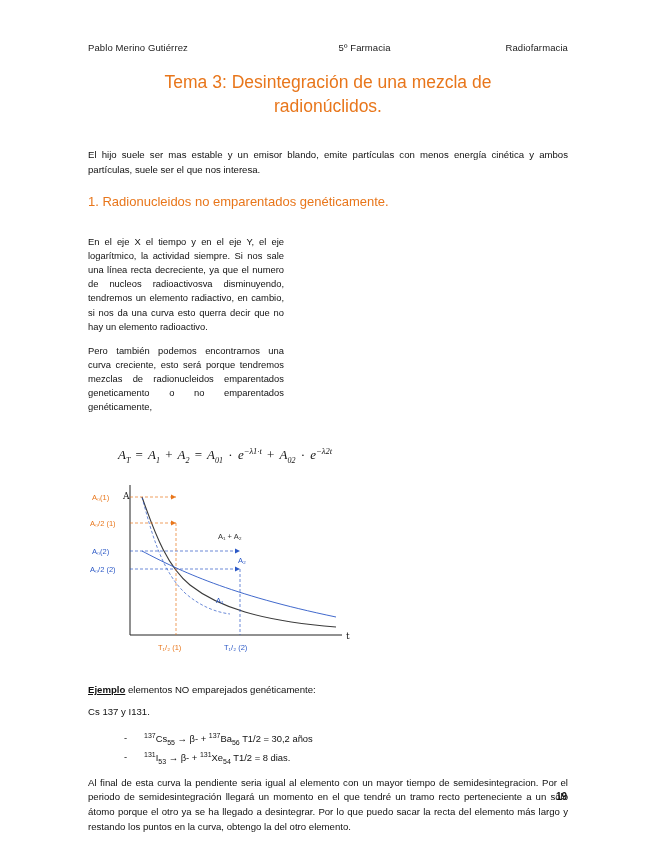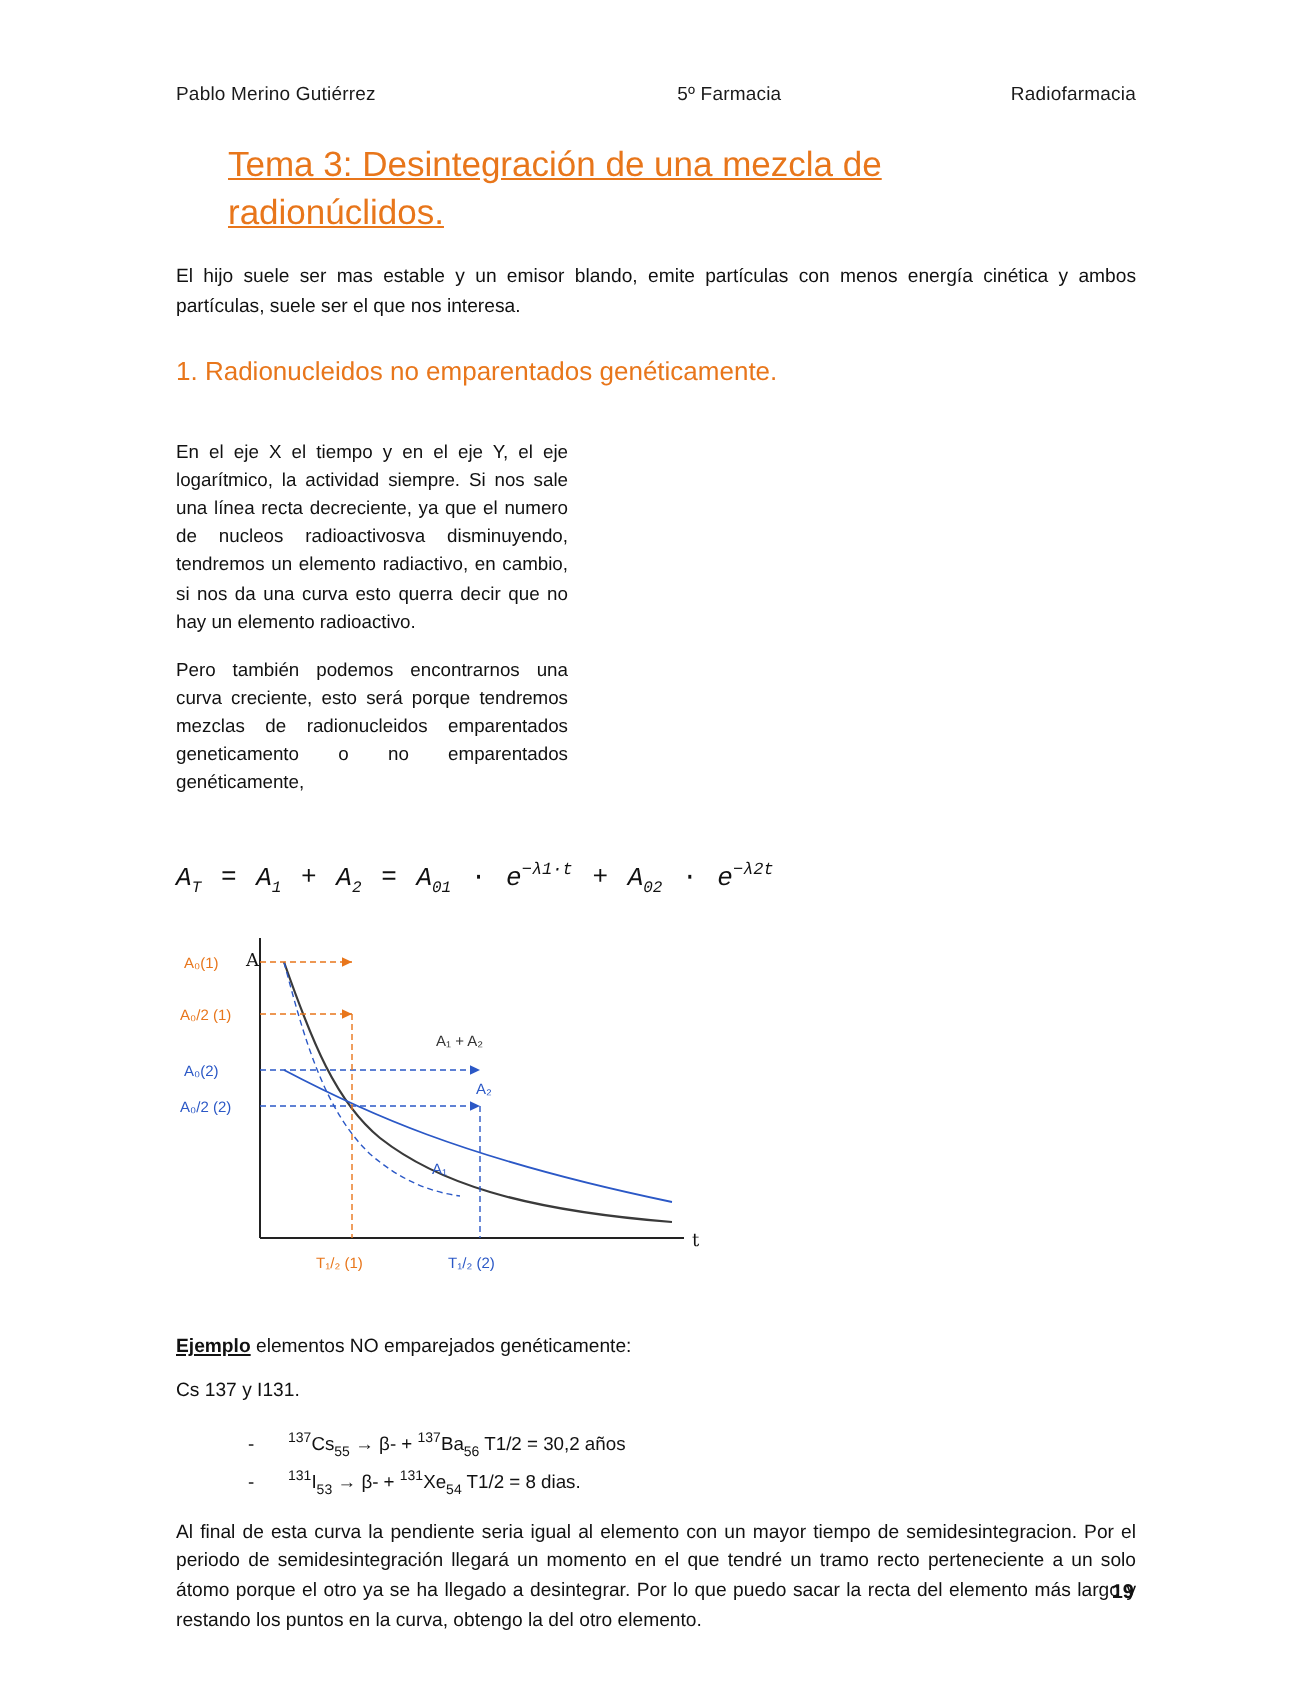--- a/index.html
+++ b/index.html
@@ -38,26 +38,25 @@
     letter-spacing: 0.1px;
     margin-bottom: 18px;
   }
   .header .h-center { margin-left: 36px; }
   .header .h-right { text-align: right; }
 
   
   .doc-title {
     color: #E8761B;
     font-size: 17.5px;
-    text-align: left;
+    text-align: center;
     line-height: 1.35;
-    margin: 10px 0 14px 0;
+    margin: 10px 0 30px 0;
     font-weight: normal;
     padding: 0 26px;
-    text-decoration: underline;
   }
 
   p.body {
     font-size: 9.6px;
     line-height: 1.55;
     text-align: justify;
     margin: 0 0 10px 0;
     color: #111;
   }
 
@@ -84,21 +83,21 @@
     text-align: justify;
     margin: 0 0 10px 0;
   }
   .col-right {
     flex: 1 1 auto;
     padding-top: 2px;
   }
 
   
   .formula {
-    font-family: Liberation Mono, monospace;
+    font-family: Liberation Serif, serif;
     font-size: 13px;
     font-style: italic;
     text-align: center;
     margin: 4px 0 10px 0;
     white-space: nowrap;
   }
   .formula sub { font-size: 8px; font-style: italic; }
   .formula sup { font-size: 8.5px; font-style: italic; }
   .formula .op { font-style: normal; padding: 0 2px; }
 

